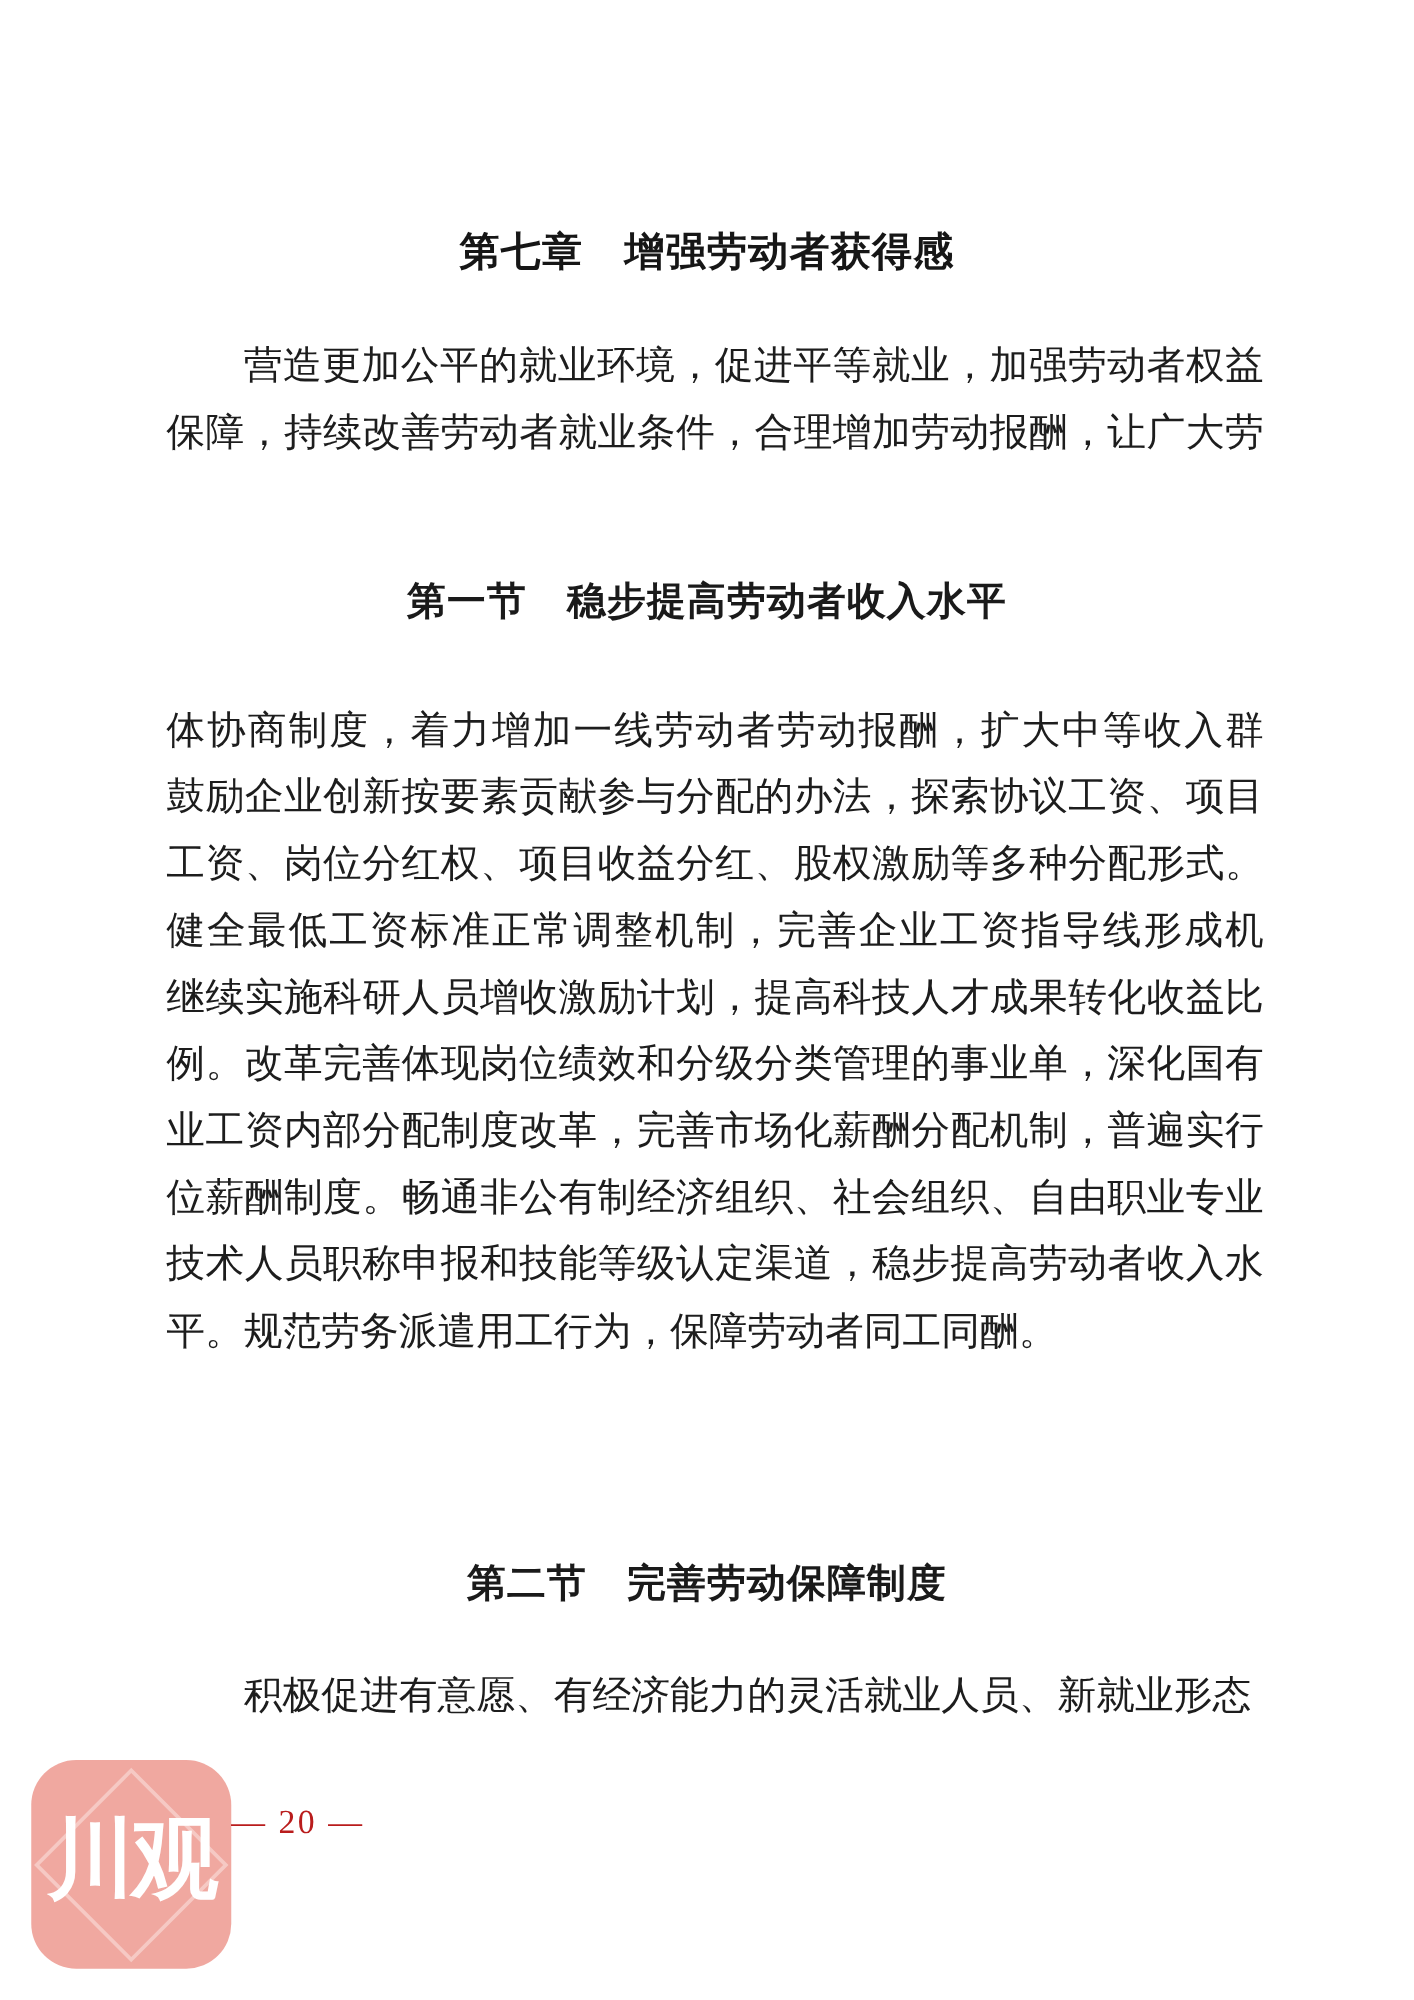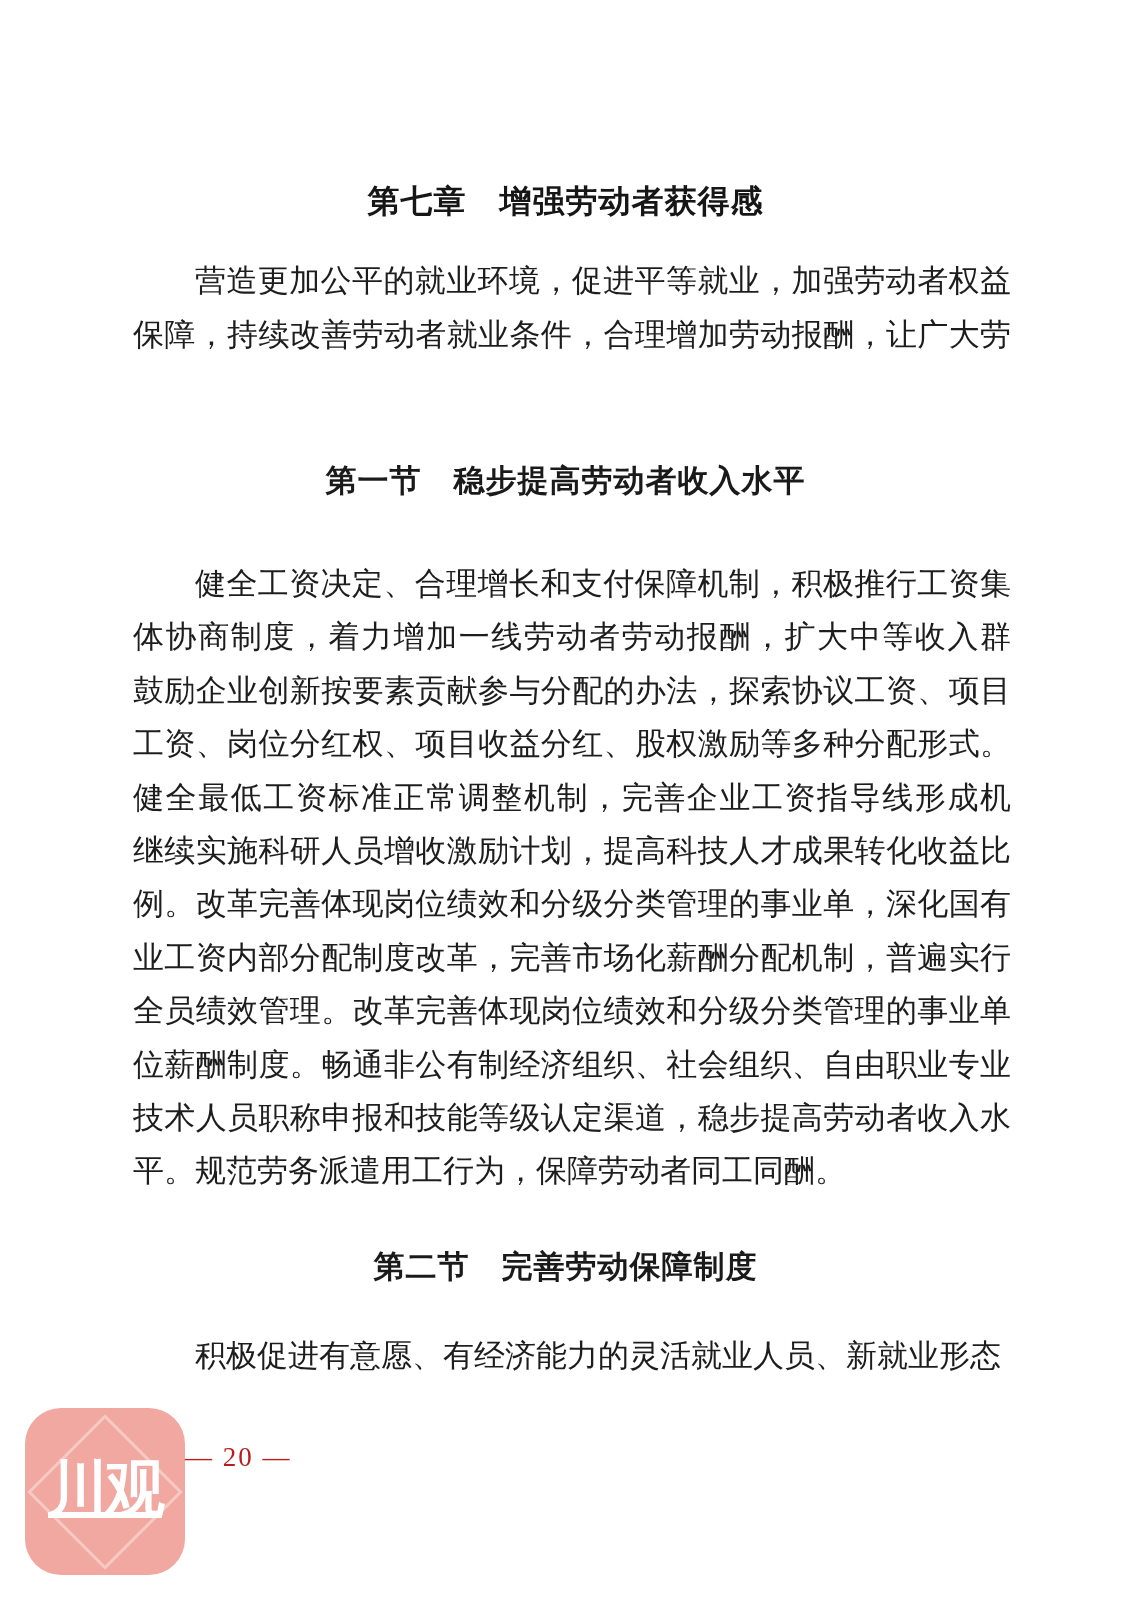--- a/index.html
+++ b/index.html
@@ -49,21 +49,21 @@
     font-size: 31px;
     color: #1d1d1d;
   }
   .para .line {
     text-align: justify;
     text-align-last: justify;
     overflow: hidden;
   }
   .para .line.first { text-indent: 2em; }
   .para .line.last  { text-align-last: left; }
-  .para.p1 { top: 254px; }
+  .para.p1 { top: 265px; }
   .para.p1 .line { height: 54.4px; line-height: 54.4px; }
   .para.p2 { top: 557px; }
   .para.p2 .line { height: 53.4px; line-height: 53.4px; }
   .para.p3 { top: 1329px; }
   .para.p3 .line { height: 54px; line-height: 54px; }
 
   .watermark-logo {
     position: absolute;
     left: 25px;
     top: 1408px;
@@ -82,24 +82,23 @@
     border: 3px solid rgba(255,255,255,0.38);
   }
   .watermark-logo .glyphs {
     position: absolute;
     left: 0;
     top: 26px;
     width: 100%;
     text-align: center;
     font-family: "Liberation Serif", serif;
     font-weight: bold;
-    font-size: 60px;
+    font-size: 70px;
     line-height: 110px;
     letter-spacing: -3px;
-    text-decoration: underline;
   }
   .page-number {
     position: absolute;
     left: 137px;
     top: 1442px;
     z-index: 3;
     font-size: 27px;
     line-height: 30px;
     letter-spacing: 2px;
     color: #b91c1c;
@@ -114,29 +113,27 @@
   <h1 class="chapter-title">第七章　增强劳动者获得感</h1>
 
   <div class="para p1">
       <div class="line first">营造更加公平的就业环境，促进平等就业，加强劳动者权益</div>
       <div class="line">保障，持续改善劳动者就业条件，合理增加劳动报酬，让广大劳</div>
     </div>
 
   <h2 class="section-title s1">第一节　稳步提高劳动者收入水平</h2>
 
   <div class="para p2">
-      <div class="line first">健全工资决定、合理增长和支付保障机制，积极推行工资集</div>
       <div class="line">体协商制度，着力增加一线劳动者劳动报酬，扩大中等收入群体。</div>
       <div class="line">鼓励企业创新按要素贡献参与分配的办法，探索协议工资、项目</div>
       <div class="line">工资、岗位分红权、项目收益分红、股权激励等多种分配形式。</div>
       <div class="line">健全最低工资标准正常调整机制，完善企业工资指导线形成机制。</div>
       <div class="line">继续实施科研人员增收激励计划，提高科技人才成果转化收益比</div>
       <div class="line">例。改革完善体现岗位绩效和分级分类管理的事业单，深化国有企</div>
       <div class="line">业工资内部分配制度改革，完善市场化薪酬分配机制，普遍实行</div>
-      <div class="line">全员绩效管理。改革完善体现岗位绩效和分级分类管理的事业单</div>
       <div class="line">位薪酬制度。畅通非公有制经济组织、社会组织、自由职业专业</div>
       <div class="line">技术人员职称申报和技能等级认定渠道，稳步提高劳动者收入水平</div>
       <div class="line last">平。规范劳务派遣用工行为，保障劳动者同工同酬。</div>
     </div>
 
   <h2 class="section-title s2">第二节　完善劳动保障制度</h2>
 
   <div class="para p3">
       <div class="line first last">积极促进有意愿、有经济能力的灵活就业人员、新就业形态</div>
     </div>

